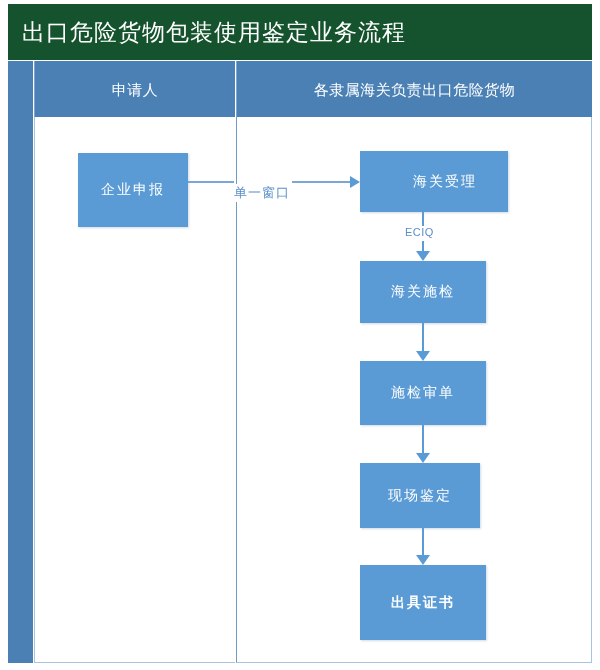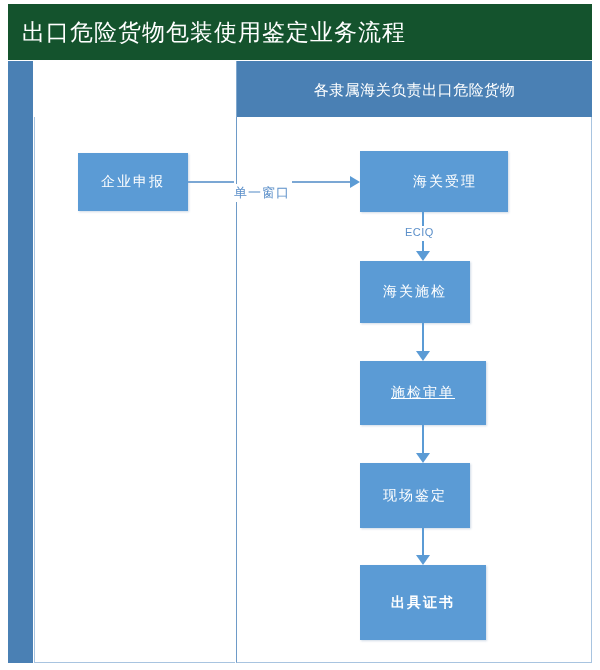--- a/index.html
+++ b/index.html
@@ -132,25 +132,25 @@
     background: #5B9BD5;
     display: flex;
     align-items: center;
     justify-content: center;
     color: #ffffff;
     font-size: 14px;
     letter-spacing: 2px;
     box-shadow: 1px 1px 2px rgba(120,150,180,0.35);
   }
 
-  #node-apply   { left: 78px;  top: 153px; width: 110px; height: 58px; text-align: right; }
+  #node-apply   { left: 78px;  top: 153px; width: 110px; height: 74px; text-align: right; }
   #node-accept  { left: 360px; top: 151px; width: 126px; height: 61px; padding-left: 22px; }
-  #node-inspect { left: 360px; top: 261px; width: 110px; height: 62px; }
-  #node-review  { left: 360px; top: 361px; width: 126px; height: 64px; text-decoration: underline; }
-  #node-onsite  { left: 360px; top: 463px; width: 110px; height: 65px; }
+  #node-inspect { left: 360px; top: 261px; width: 126px; height: 62px; }
+  #node-review  { left: 360px; top: 361px; width: 126px; height: 64px; }
+  #node-onsite  { left: 360px; top: 463px; width: 120px; height: 65px; }
   #node-cert    { left: 360px; top: 565px; width: 126px; height: 75px; font-weight: bold; }
 
   
   .hline {
     position: absolute;
     height: 2px;
     background: #7BA7D4;
   }
   .vline {
     position: absolute;
@@ -214,20 +214,23 @@
 
 <div id="page">
 
   <div class="title-bar">
     <div class="title-text">出口危险货物包装使用鉴定业务流程</div>
   </div>
 
   <div class="header-row">
     <div class="hdr-left-strip"></div>
 
+    <div class="hdr-col hdr-col-applicant">
+      <div class="hdr-label">申请人</div>
+    </div>
 
     <div class="hdr-col hdr-col-customs">
       <div class="hdr-label">
         <span>各隶属海关负责出口危险货物</span><br>
       </div>
     </div>
   </div>
 
   <div class="body-area">
     <div class="lane-strip"></div>

